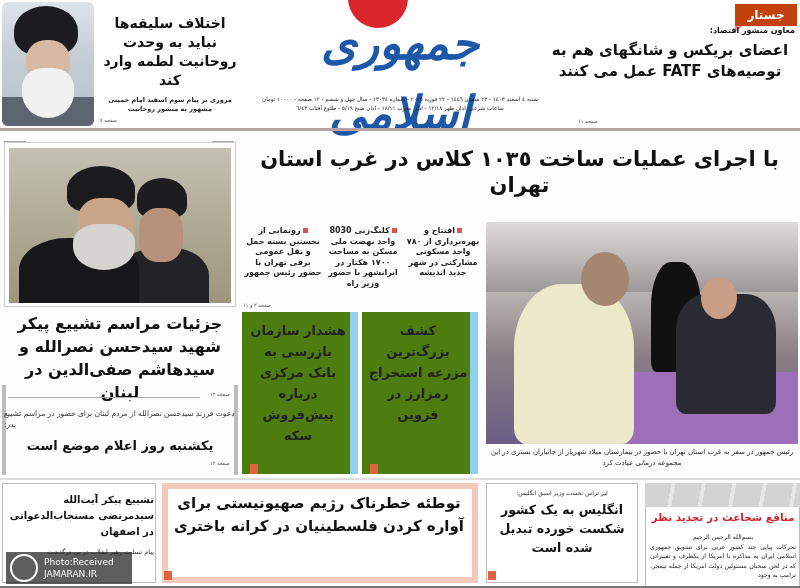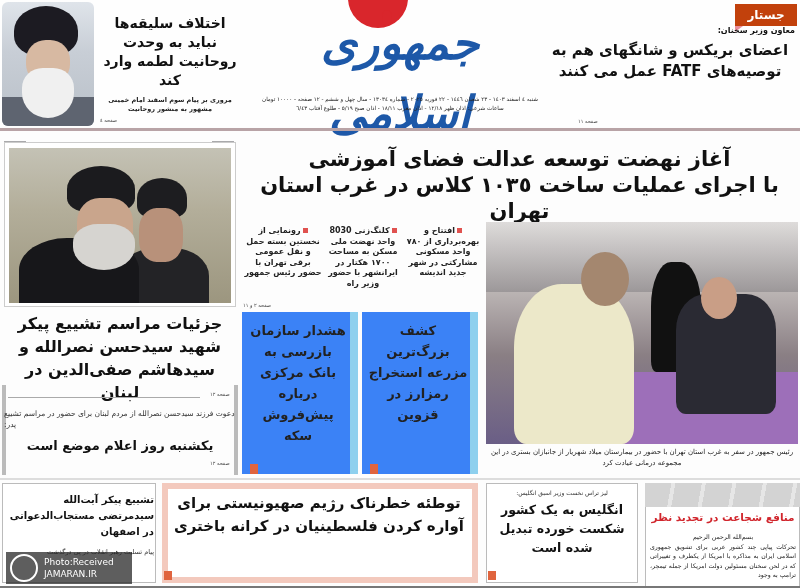--- a/index.html
+++ b/index.html
@@ -75,21 +75,21 @@
   .nasr-head { left: 4px; top: 312px; width: 232px; font-size: 16px; line-height: 23px; font-weight: bold; text-align: center; }
   .nasr-rule { left: 8px; top: 397px; width: 192px; height: 1px; background: #aaa; }
   .nasr-page1 { left: 210px; top: 391px; }
   .nasr-sub { left: 4px; top: 408px; width: 232px; font-size: 7.5px; line-height: 11px; text-align: left; color: #333; }
   .nasr-sub2 { left: 4px; top: 438px; width: 232px; font-size: 13px; font-weight: bold; text-align: center; }
   .nasr-page2 { left: 210px; top: 460px; }
   .side-bar-l { left: 2px; top: 385px; width: 4px; height: 90px; background: #bbb; }
   .side-bar-r { left: 234px; top: 385px; width: 4px; height: 90px; background: #bbb; }
 
   
-  .blue-box { top: 312px; width: 116px; height: 162px; background: #3b82f6; }
+  .blue-box { top: 312px; width: 116px; height: 162px; background: #4d7c0f; }
   .blue-box .stripe { position: absolute; right: 0; top: 0; width: 8px; height: 162px; background: #8ed0ee; }
   .blue-box .txt { position: absolute; right: 10px; top: 8px; width: 100px; font-size: 13px; line-height: 21px; font-weight: bold; text-align: center; color: #222; }
   .blue-box .num { position:absolute; right: 100px; bottom: 0; width: 8px; height: 10px; background: #e0643e; }
 
   
   .divider-mid { left: 0; top: 478px; width: 800px; height: 2px; background: #ddd; }
   .box-bottom { top: 483px; height: 100px; background: #fff; border: 1px solid #bbb; }
   .isfahan-head { left: 4px; top: 492px; width: 150px; font-size: 10px; line-height: 16px; font-weight: bold; }
   .isfahan-sub { left: 4px; top: 548px; width: 150px; font-size: 6.5px; color: #333; }
   .watermark { left: 6px; top: 552px; width: 126px; height: 32px; background: rgba(40,40,40,.75); color: #fff; font-size: 9px; line-height: 12px; padding: 4px 4px 0 0; text-align: left; direction: ltr; padding-left: 38px; }
@@ -132,28 +132,27 @@
   <div class="splash"></div>
   <div class="splash2"></div>
   <div class="logo-text">جمهوری اسلامی</div>
 </div>
 <div class="abs date-line">
   <div>شنبه ٤ اسفند ١٤٠٣ - ٢٣ شعبان ١٤٤٦ - ٢٢ فوریه ٢٠٢٥ - شماره ١٣٠٣٤ - سال چهل و ششم - ١٢ صفحه - ١٠٠٠٠ تومان</div>
   <div>ساعات شرعی: اذان ظهر ١٢/١٨ - اذان مغرب ١٨/١١ - اذان صبح ٥/١٩ - طلوع آفتاب ٦/٤٣</div>
 </div>
 
 <div class="abs jostar-tag">جستار</div>
-<div class="abs fatf-kicker">معاون وزیر سخنان:</div>
+<div class="abs fatf-kicker">معاون منشور اقتصاد:</div>
 <div class="abs fatf-head">اعضای بریکس و شانگهای هم به توصیه‌های FATF عمل می کنند</div>
 <div class="abs pagetag fatf-page">صفحه ١١</div>
 
 <div class="abs divider-top"></div>
 
 <div class="abs main-head">
-  <div>آغاز نهضت توسعه عدالت فضای آموزشی</div>
   <div>با اجرای عملیات ساخت ١٠٣٥ کلاس در غرب استان تهران</div>
 </div>
 
 <div class="abs mini-col" style="left:404px;">
   <span class="dot"></span><span>افتتاح و بهره‌برداری از ٧٨٠ واحد مسکونی مشارکتی در شهر جدید اندیشه</span>
 </div>
 <div class="abs mini-col" style="left:324px;">
   <span class="dot"></span><span>کلنگ‌زنی 8030 واحد نهضت ملی مسکن به مساحت ١٧٠٠ هکتار در ایرانشهر با حضور وزیر راه</span>
 </div>
 <div class="abs mini-col" style="left:244px;">

